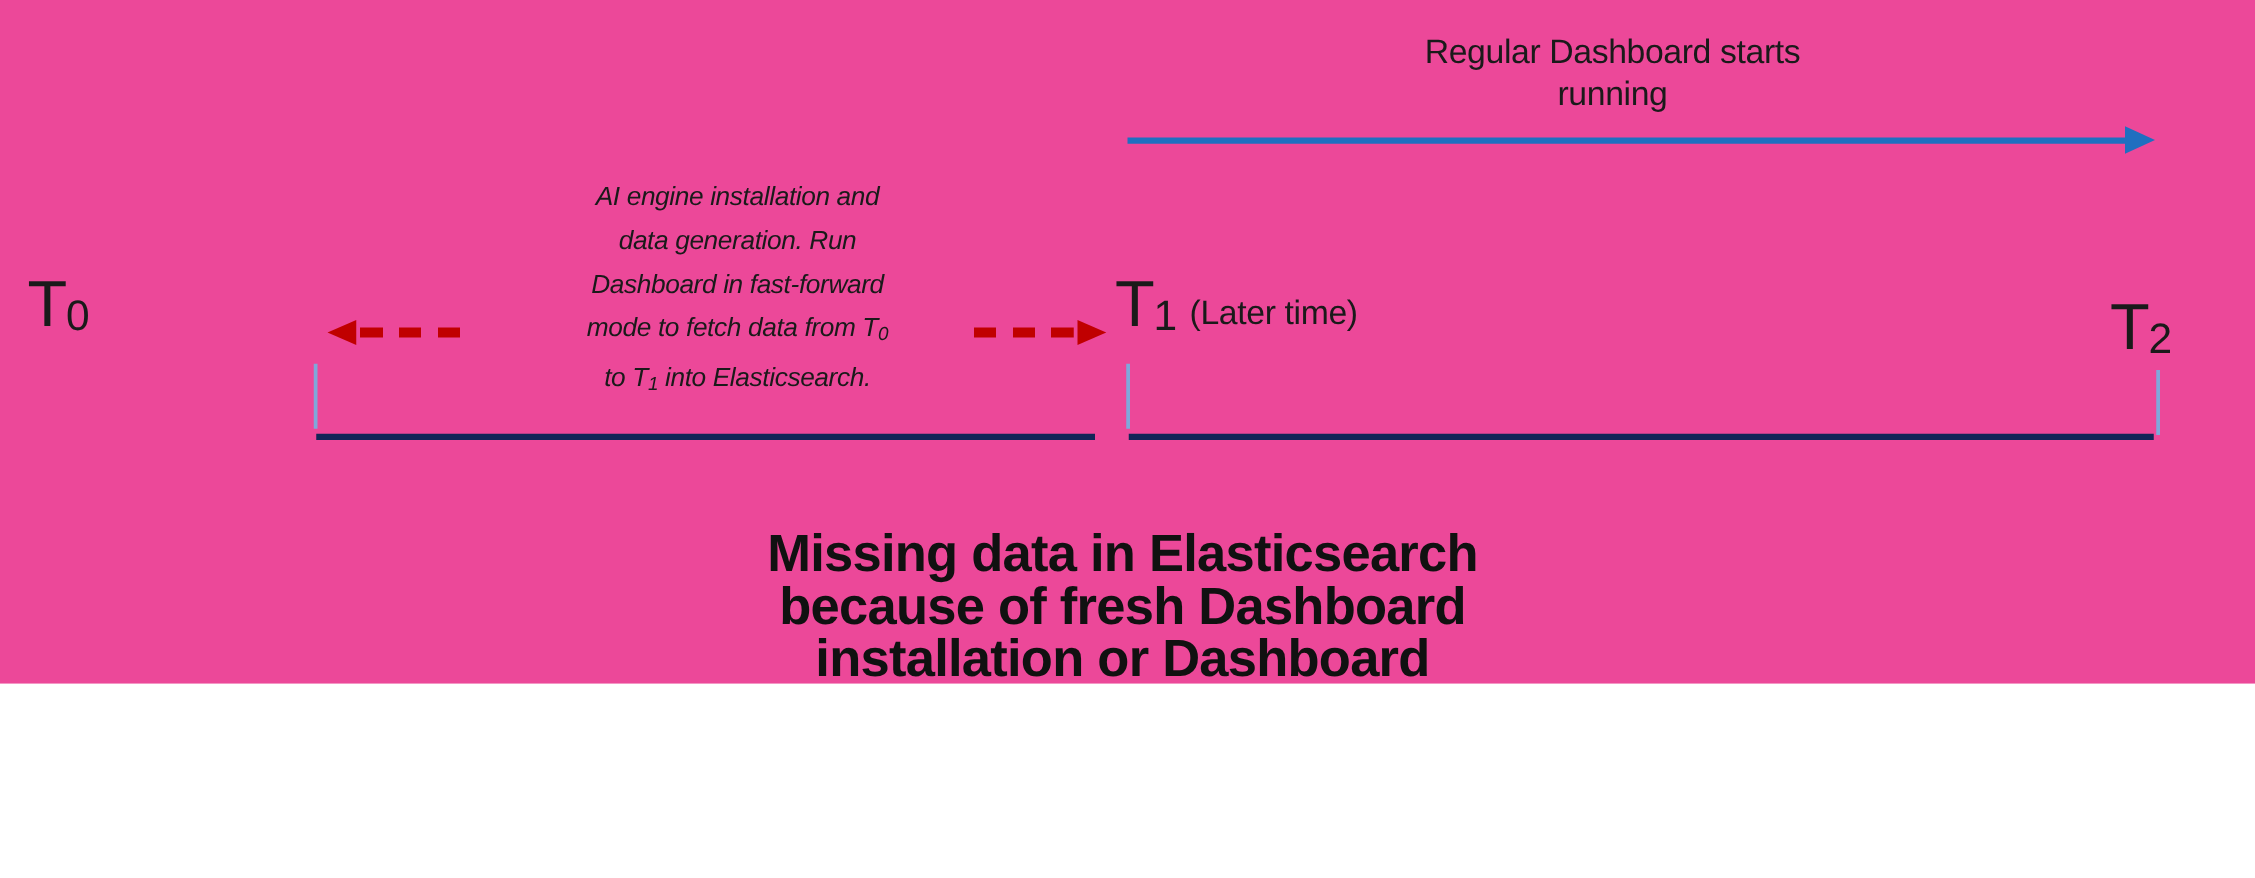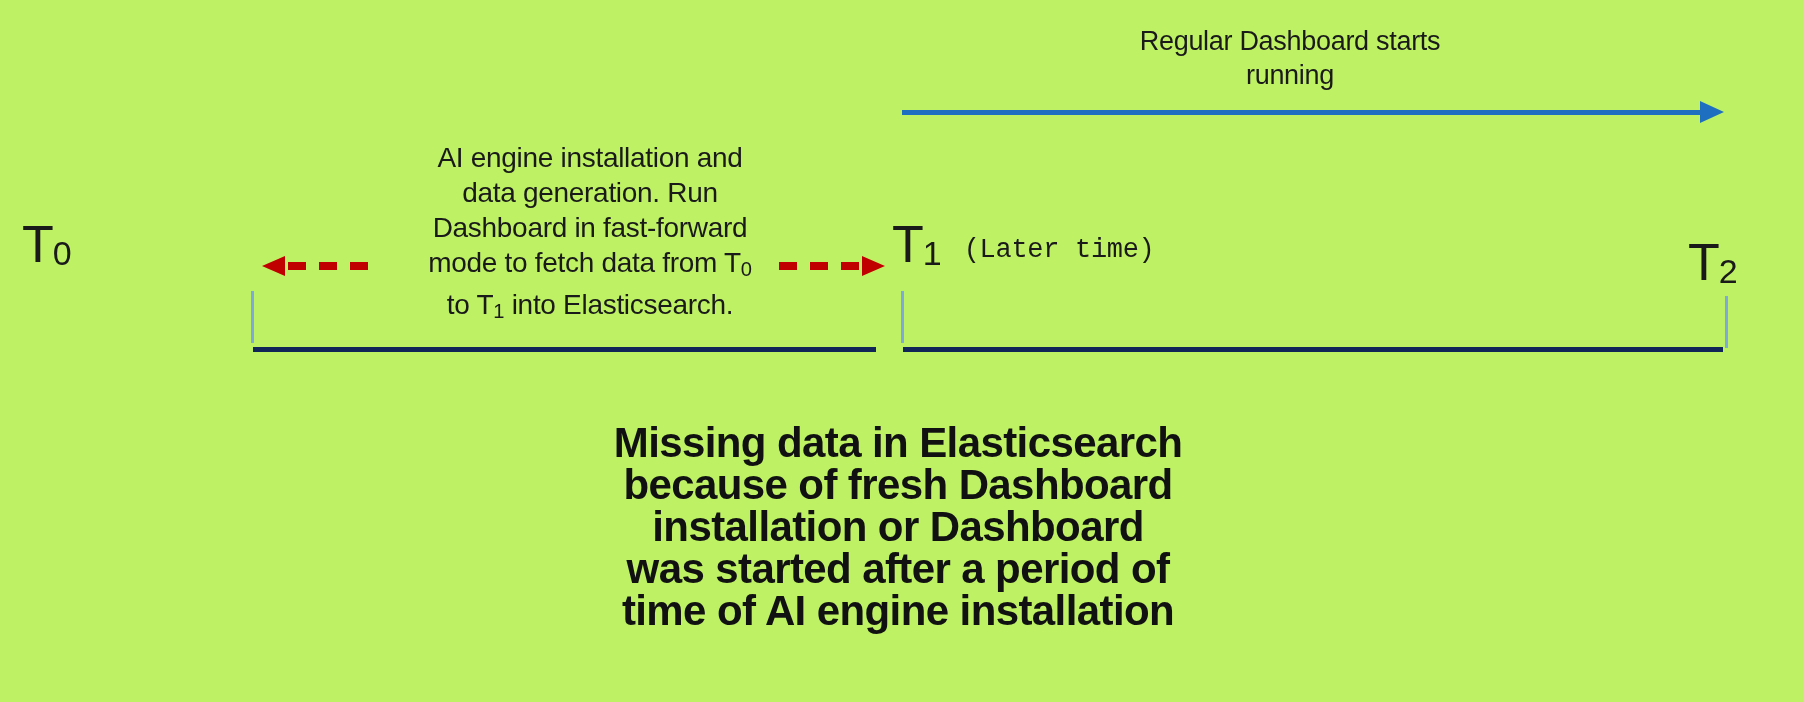--- a/index.html
+++ b/index.html
@@ -1,19 +1,19 @@
 <!DOCTYPE html>
 <html style="--red: #c00000; --blue: #1f6fc0; --navy: #122557; --lightblue: #7fa8db;"><head>
 <meta charset="utf-8">
 <style>
   html,body{margin:0;padding:0;background:#ffffff;}
   #canvas{
     position:relative;
-    width:1804px;height:702px;
-    background:#bef264;
+    width:1804px;height:547px;
+    background:#ec4899;
     font-family:"Liberation Sans", sans-serif;
     color:#1a1a1a;
     overflow:hidden;
   }
   .abs{position:absolute;}
 
   
   .top-label{
     left:1000px;top:24px;width:580px;
     text-align:center;
@@ -33,21 +33,21 @@
   }
 
   
   .t-label{display:flex;align-items:flex-end;}
   .t-prefix,.t-suffix{
     font-size:27px;line-height:1.15;
     letter-spacing:-0.3px;
     padding-bottom:4px;
   }
   .t-prefix{margin-right:8px;}
-  .t-suffix{margin-left:22px;font-family:Liberation Mono, monospace;}
+  .t-suffix{margin-left:10px;}
   .t-symbol{font-size:52px;line-height:1;letter-spacing:-1px;}
   .t-sub{font-size:34px;line-height:1;}
   #t0{left:22px;top:218px;}
   #t1{left:892px;top:218px;}
   #t2{left:1688px;top:236px;}
 
   
   .red-arrow{display:flex;align-items:center;height:20px;}
   .red-dashes{
     height:8px;
@@ -70,22 +70,23 @@
   }
   #red-left{left:262px;top:256px;width:118px;}
   #red-left .red-dashes{flex:1;}
   #red-right{left:779px;top:256px;width:106px;}
   #red-right .red-dashes{flex:1;}
 
   
   .mid-note{
     left:370px;top:140px;width:440px;
     text-align:center;
-    font-size:28px;line-height:35px;
+    font-size:21px;line-height:35px;
     letter-spacing:-0.3px;
+    font-style:italic;
   }
   .sub{font-size:0.72em;vertical-align:-0.18em;}
 
   
   .tick{width:3px;height:52px;background:var(--lightblue,#7fa8db);}
   #tick0{left:251px;top:291px;}
   #tick1{left:901px;top:291px;}
   #tick2{left:1725px;top:296px;}
   .navy{height:5px;background:var(--navy,#122557);}
   #navy-left{left:253px;top:347px;width:623px;}

